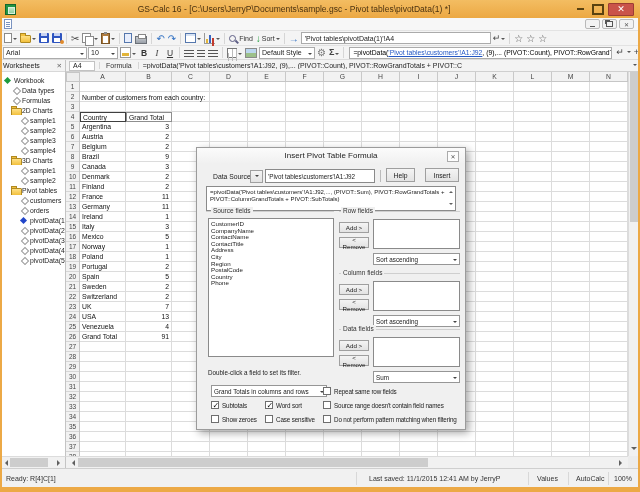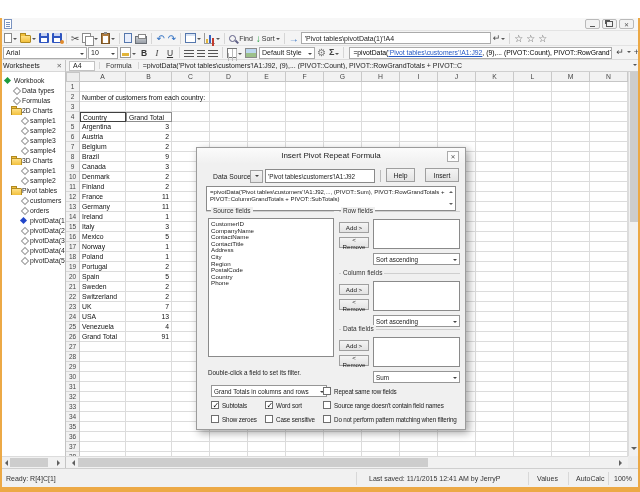--- a/index.html
+++ b/index.html
@@ -134,20 +134,27 @@
   .cb { position:absolute; width:8px; height:8px; background:#fff; border:1px solid #6e6e6e; }
   .cb.checked::after { content:'✓'; position:absolute; left:0.5px; top:-1.5px; font-size:8px; color:#111; }
   .cb-label { position:absolute; font-size:6.3px; letter-spacing:-0.15px; white-space:nowrap; }
   .mini-car { width:0; height:0; border:2.5px solid transparent; border-top-color:#444; margin-top:4px; flex:none; }
 </style>
 </head>
 <body>
 
 <div id="window">
 
+  <div id="titlebar" class="abs">
+    <div id="app-icon"></div>
+    <div id="title-text">GS-Calc 16 - [C:\Users\JerryP\Documents\sample.gsc - Pivot tables\pivotData(1) *]</div>
+    <div id="btn-min" class="wbtn"></div>
+    <div id="btn-max" class="wbtn"></div>
+    <div id="btn-close" class="wbtn"></div>
+  </div>
 
   <div id="menubar" class="abs">
     <div id="menu-doc-icon"></div>
     <div id="mdi-controls">
       <div id="mdi-min" class="mdi-btn"></div>
       <div id="mdi-restore" class="mdi-btn"></div>
       <div id="mdi-close" class="mdi-btn"></div>
     </div>
   </div>
 
@@ -1010,21 +1017,21 @@
     <span class="status-text" style="left:369px;">Last saved:  11/1/2015 12:41 AM  by  JerryP</span>
     <span class="status-sep" style="left:528px;"></span>
     <span class="status-text" style="left:537px;">Values</span>
     <span class="status-sep" style="left:568px;"></span>
     <span class="status-text" style="left:576px;">AutoCalc</span>
     <span class="status-sep" style="left:608px;"></span>
     <span class="status-text" style="left:614px;">100%</span>
   </div>
 
   <div id="dialog" class="abs">
-    <div id="dlg-title" class="abs">Insert Pivot Repeat Formula</div>
+    <div id="dlg-title" class="abs">Insert Pivot Table Formula</div>
     <div id="dlg-close" class="abs">✕</div>
 
     <span class="abs" style="left:16px;top:25px;font-size:6.8px;">Data Source</span>
     <div class="abs dlg-btn" style="left:53px;top:22px;width:13px;height:13px;">
         <span class="mini-car" style="margin-top:0;"></span>
       </div>
     <div class="abs dlg-input" style="left:68px;top:21px;width:110px;height:14px;font-size:6.3px;">'Pivot tables\customers'!A1:J92</div>
     <div class="abs" style="left:183px;top:22px;width:1px;height:12px;background:#bbb;"></div>
     <div class="abs dlg-btn" style="left:189px;top:20px;width:29px;height:14px;">Help</div>
     <div class="abs dlg-btn" style="left:228px;top:20px;width:34px;height:14px;">Insert</div>

